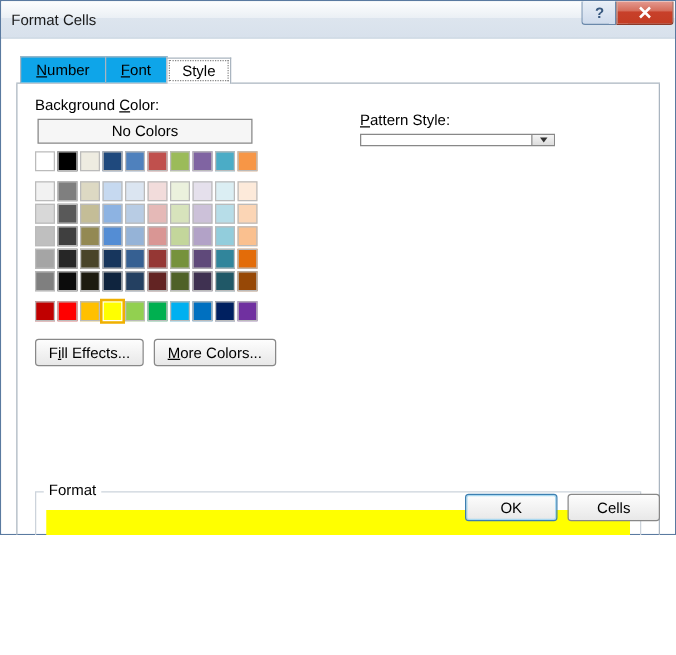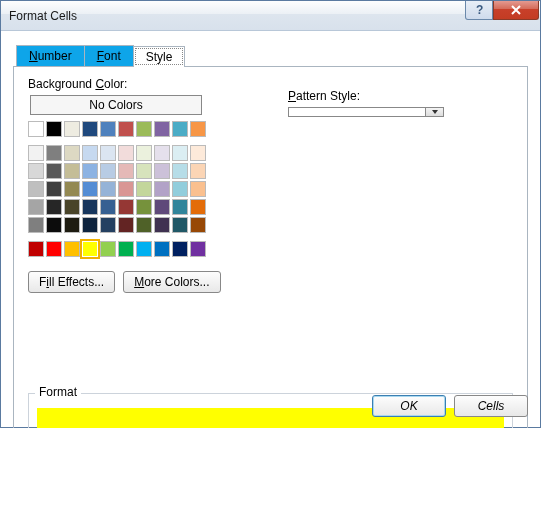--- a/index.html
+++ b/index.html
@@ -102,21 +102,21 @@
 }
 .sample-swatch {
   margin:6px 8px 10px 8px; height:42px;
 }
 
 .clear-btn {
   position:absolute; right:14px; bottom:14px;text-align:center;
 }
 .bottom-buttons {
   position:absolute; right:12px; bottom:10px;
-  display:flex; gap:8px;font-style:italic;
+  display:flex; gap:8px;
 }
 .bottom-buttons .btn { width:74px; text-align:center; padding:3px 0; }
 .bottom-buttons .btn.default { border:1px solid #3c7fb1; box-shadow:0 0 0 1px #a8d8f0 inset; }
 </style>
 </head>
 <body>
 
 <div class="window">
   <div class="titlebar">
     <span class="title">Format Cells</span>

